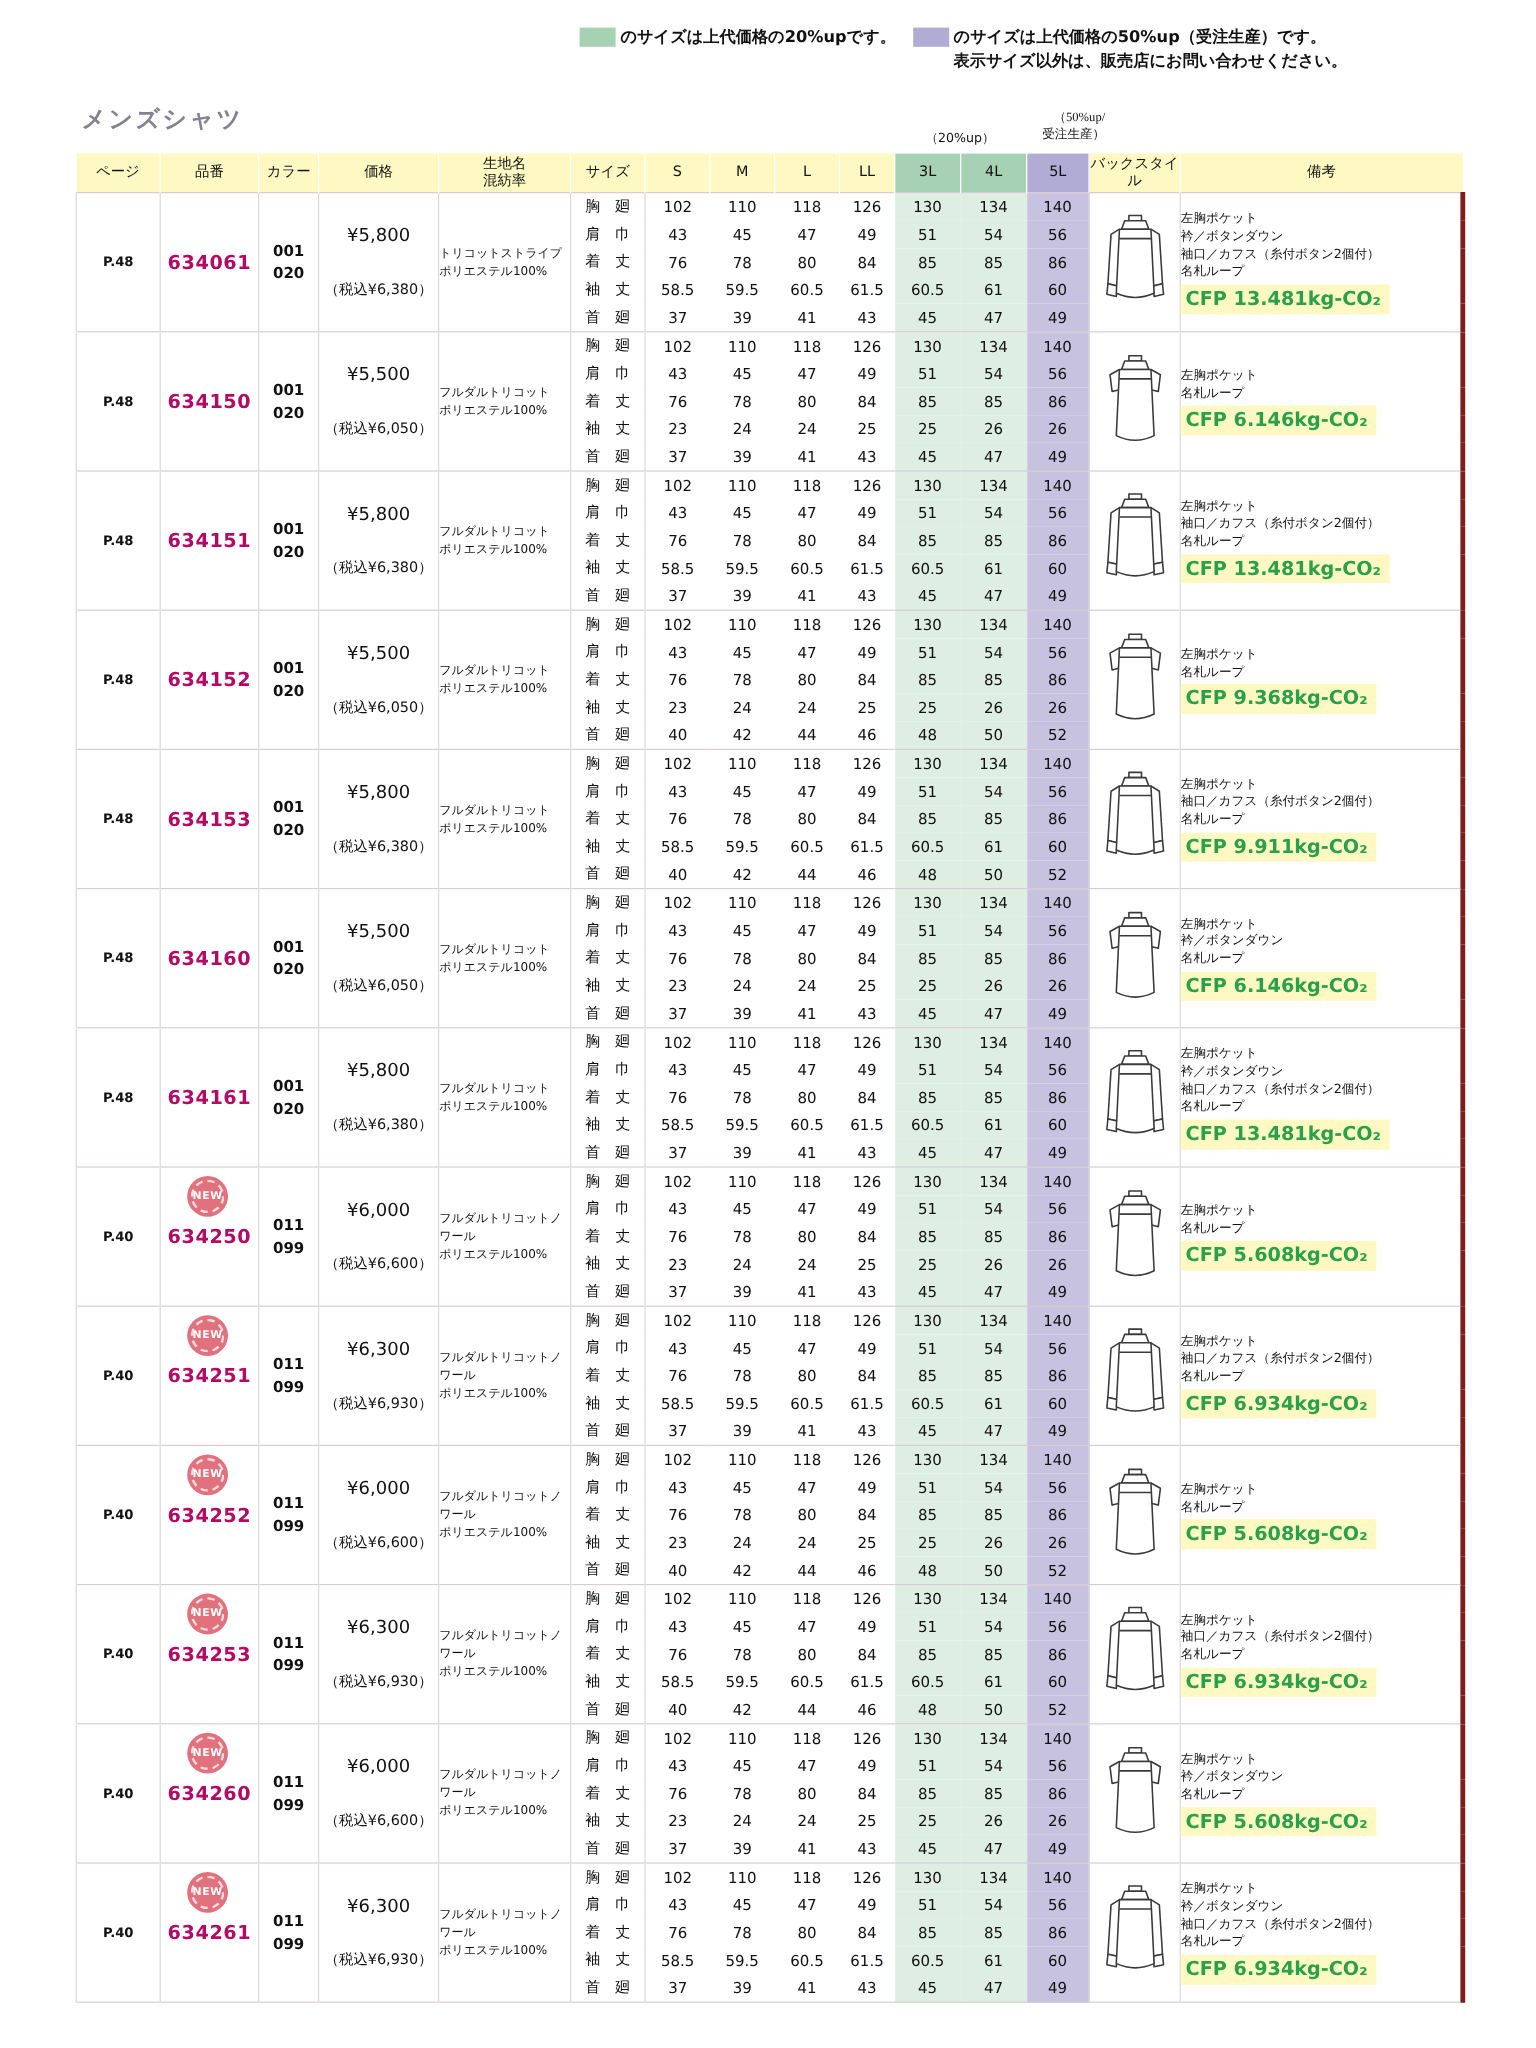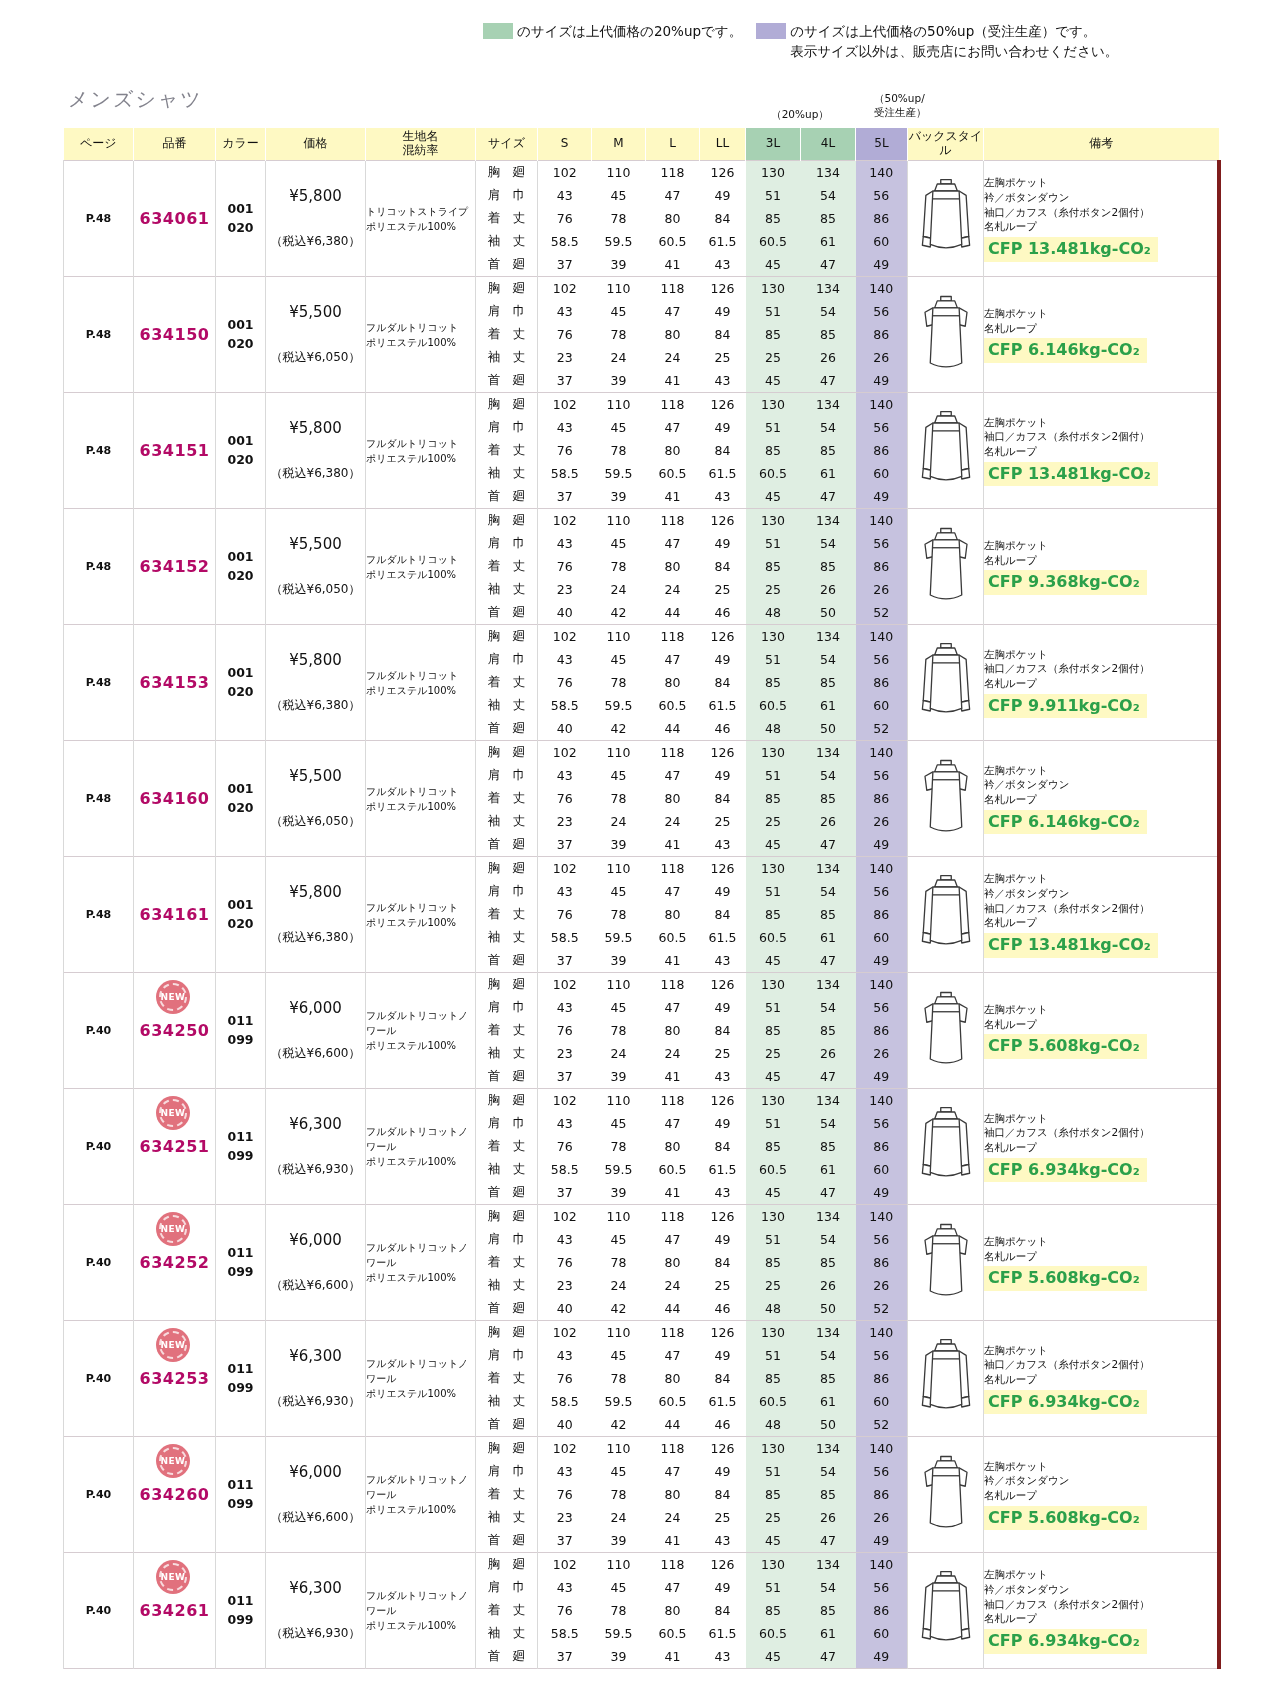--- a/index.html
+++ b/index.html
@@ -9,28 +9,28 @@
     position:relative;overflow:hidden;
   }
   .page{position:absolute;inset:0;}
 
   
   .legend{position:absolute;top:22px;left:483px;display:flex;align-items:flex-start;gap:14px;font-size:13.5px;color:#111;}
   .legend-item{display:flex;align-items:flex-start;}
   .swatch{width:30px;height:16px;display:inline-block;margin-right:4px;margin-top:1px;}
   .swatch.green{background:#a7d1b3;}
   .swatch.purple{background:#b1acd6;}
-  .legend-text{line-height:1.45;}
+  .legend-text{line-height:1.45;font-weight:bold;}
 
   
-  .title{position:absolute;left:68px;top:86px;font-size:20px;font-weight:normal;color:#83838d;letter-spacing:2px;}
+  .title{position:absolute;left:68px;top:86px;font-size:20px;font-weight:bold;color:#83838d;letter-spacing:2px;}
 
   
   .note20{position:absolute;left:745px;top:108px;width:110px;text-align:center;font-size:10.5px;color:#111;}
-  .note50{position:absolute;left:874px;top:92px;width:100px;text-align:left;font-size:10.5px;line-height:1.3;color:#111;}
+  .note50{position:absolute;left:821px;top:92px;width:100px;text-align:right;font-size:10.5px;line-height:1.3;color:#111;font-family:Liberation Serif, serif;}
 
   
   table.catalog{
     position:absolute;left:63px;top:128px;width:1155px;
     border-collapse:collapse;table-layout:fixed;
     font-size:12.5px;color:#111;
   }
   table.catalog th{
     height:32px;background:#fef9c3;font-weight:normal;font-size:12px;
     text-align:center;vertical-align:middle;padding:0;line-height:1.15;

